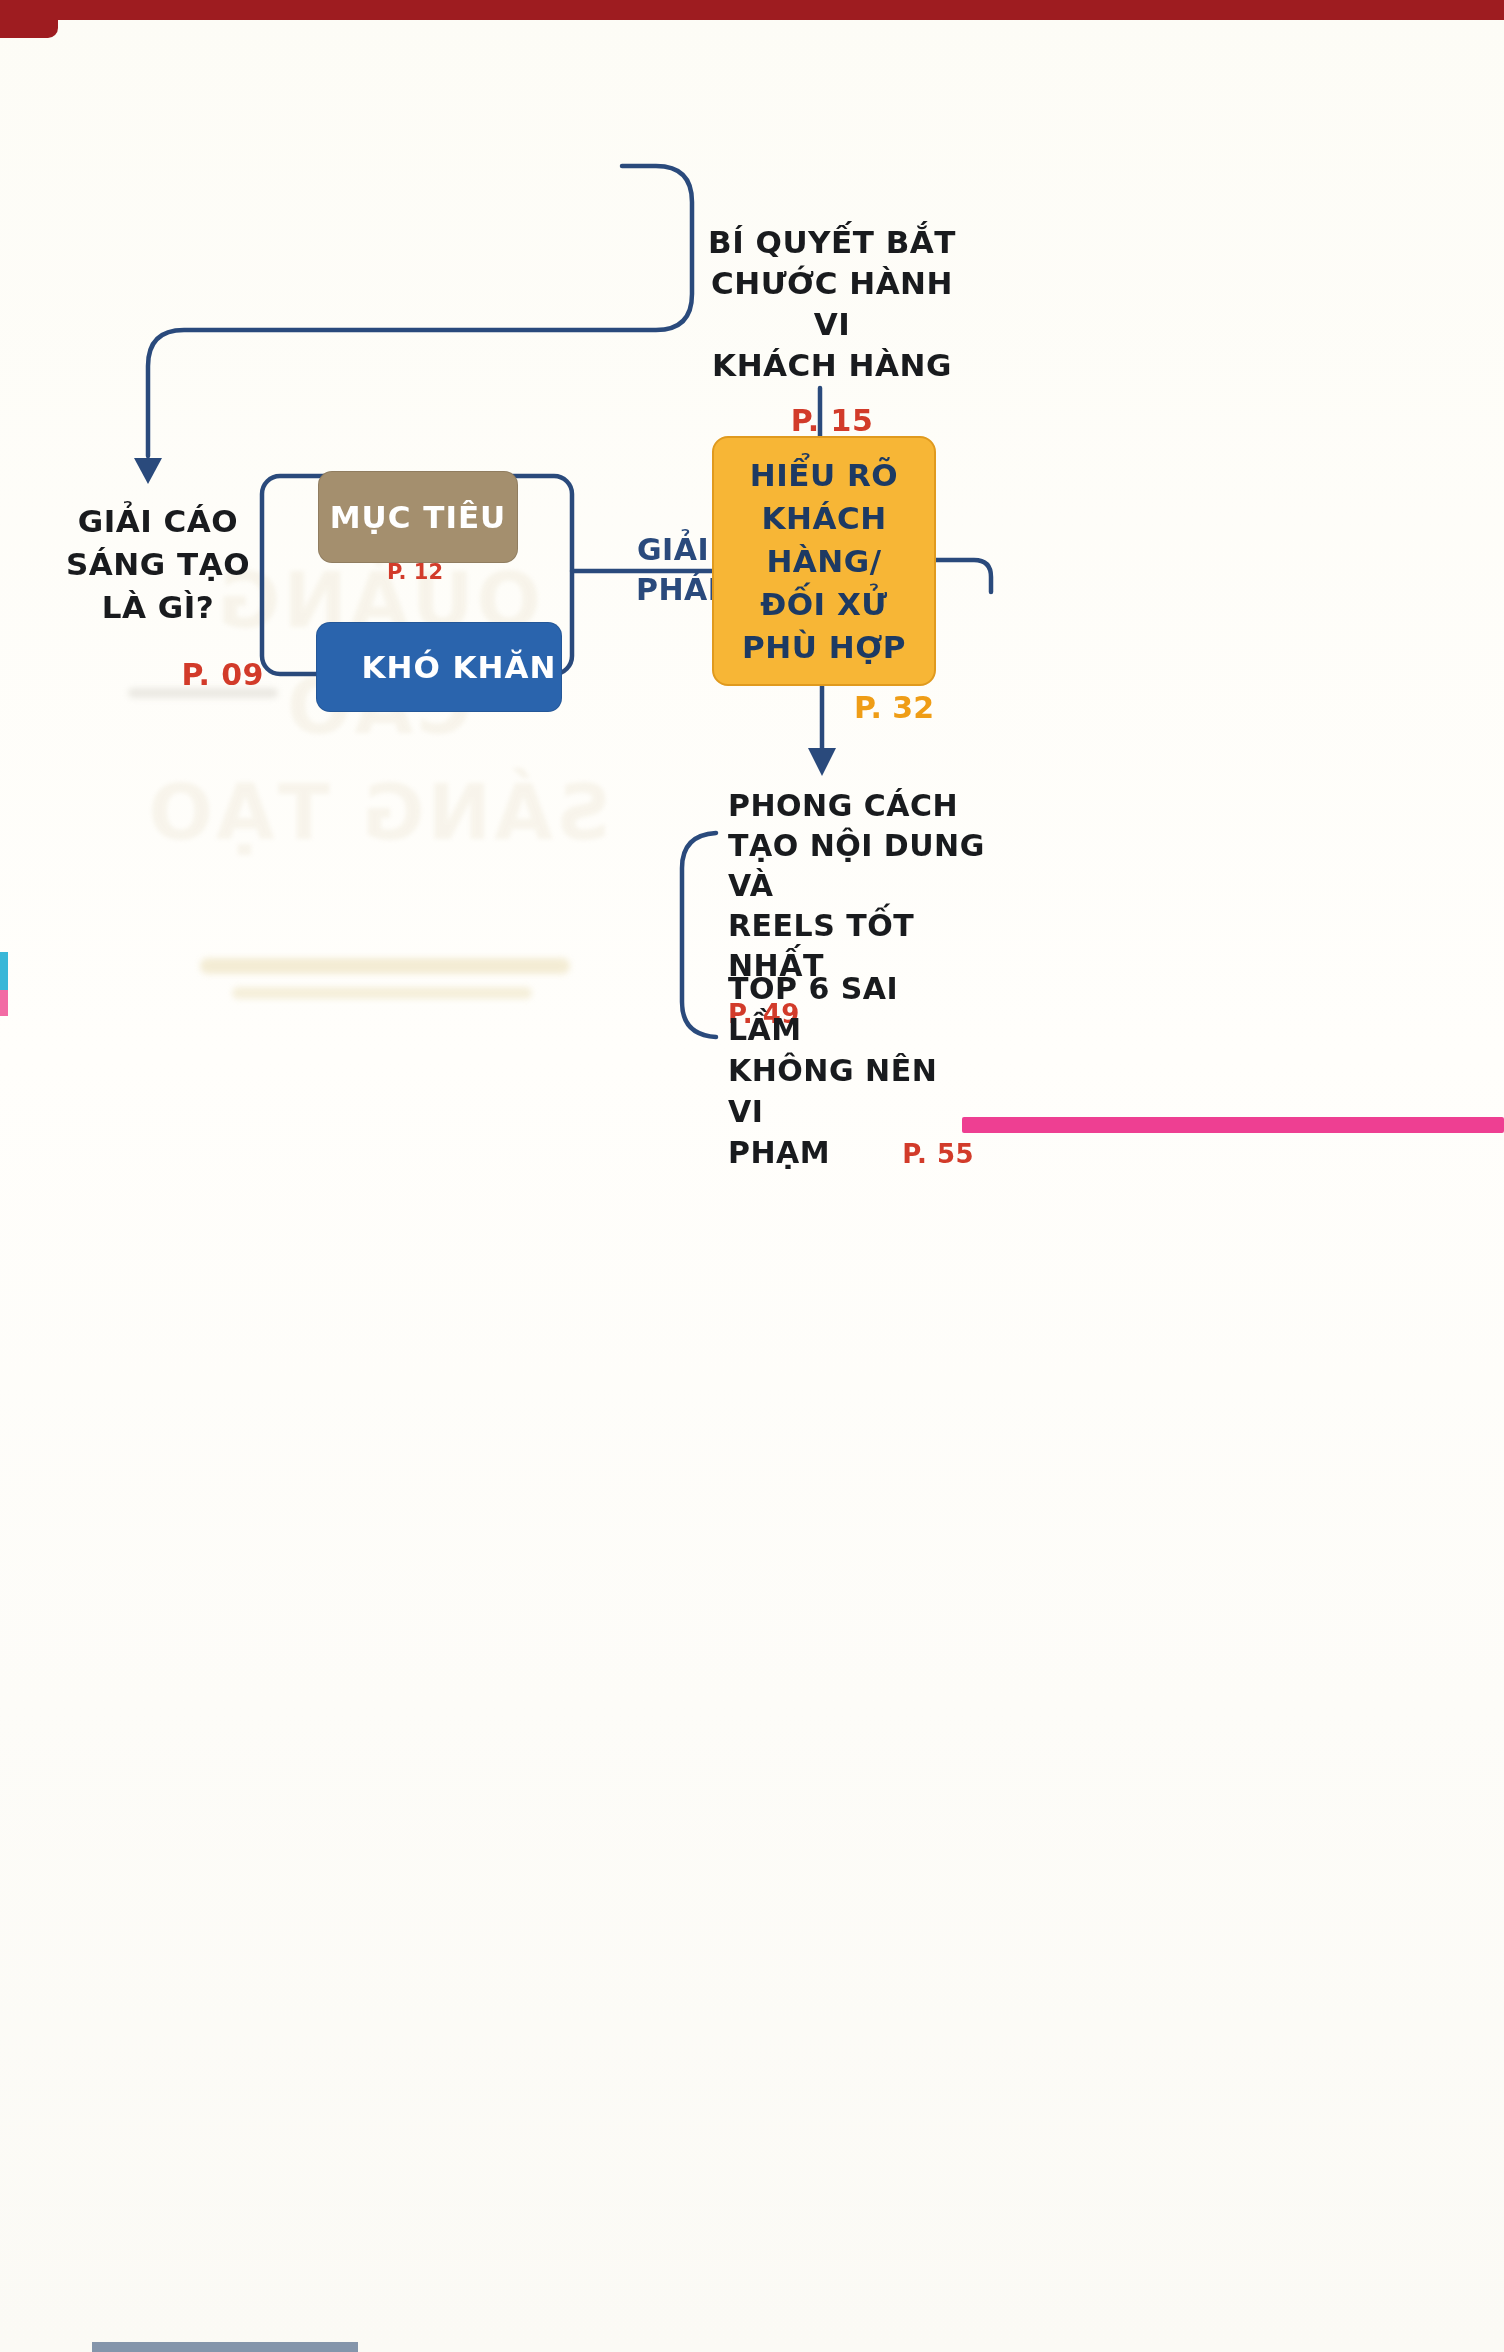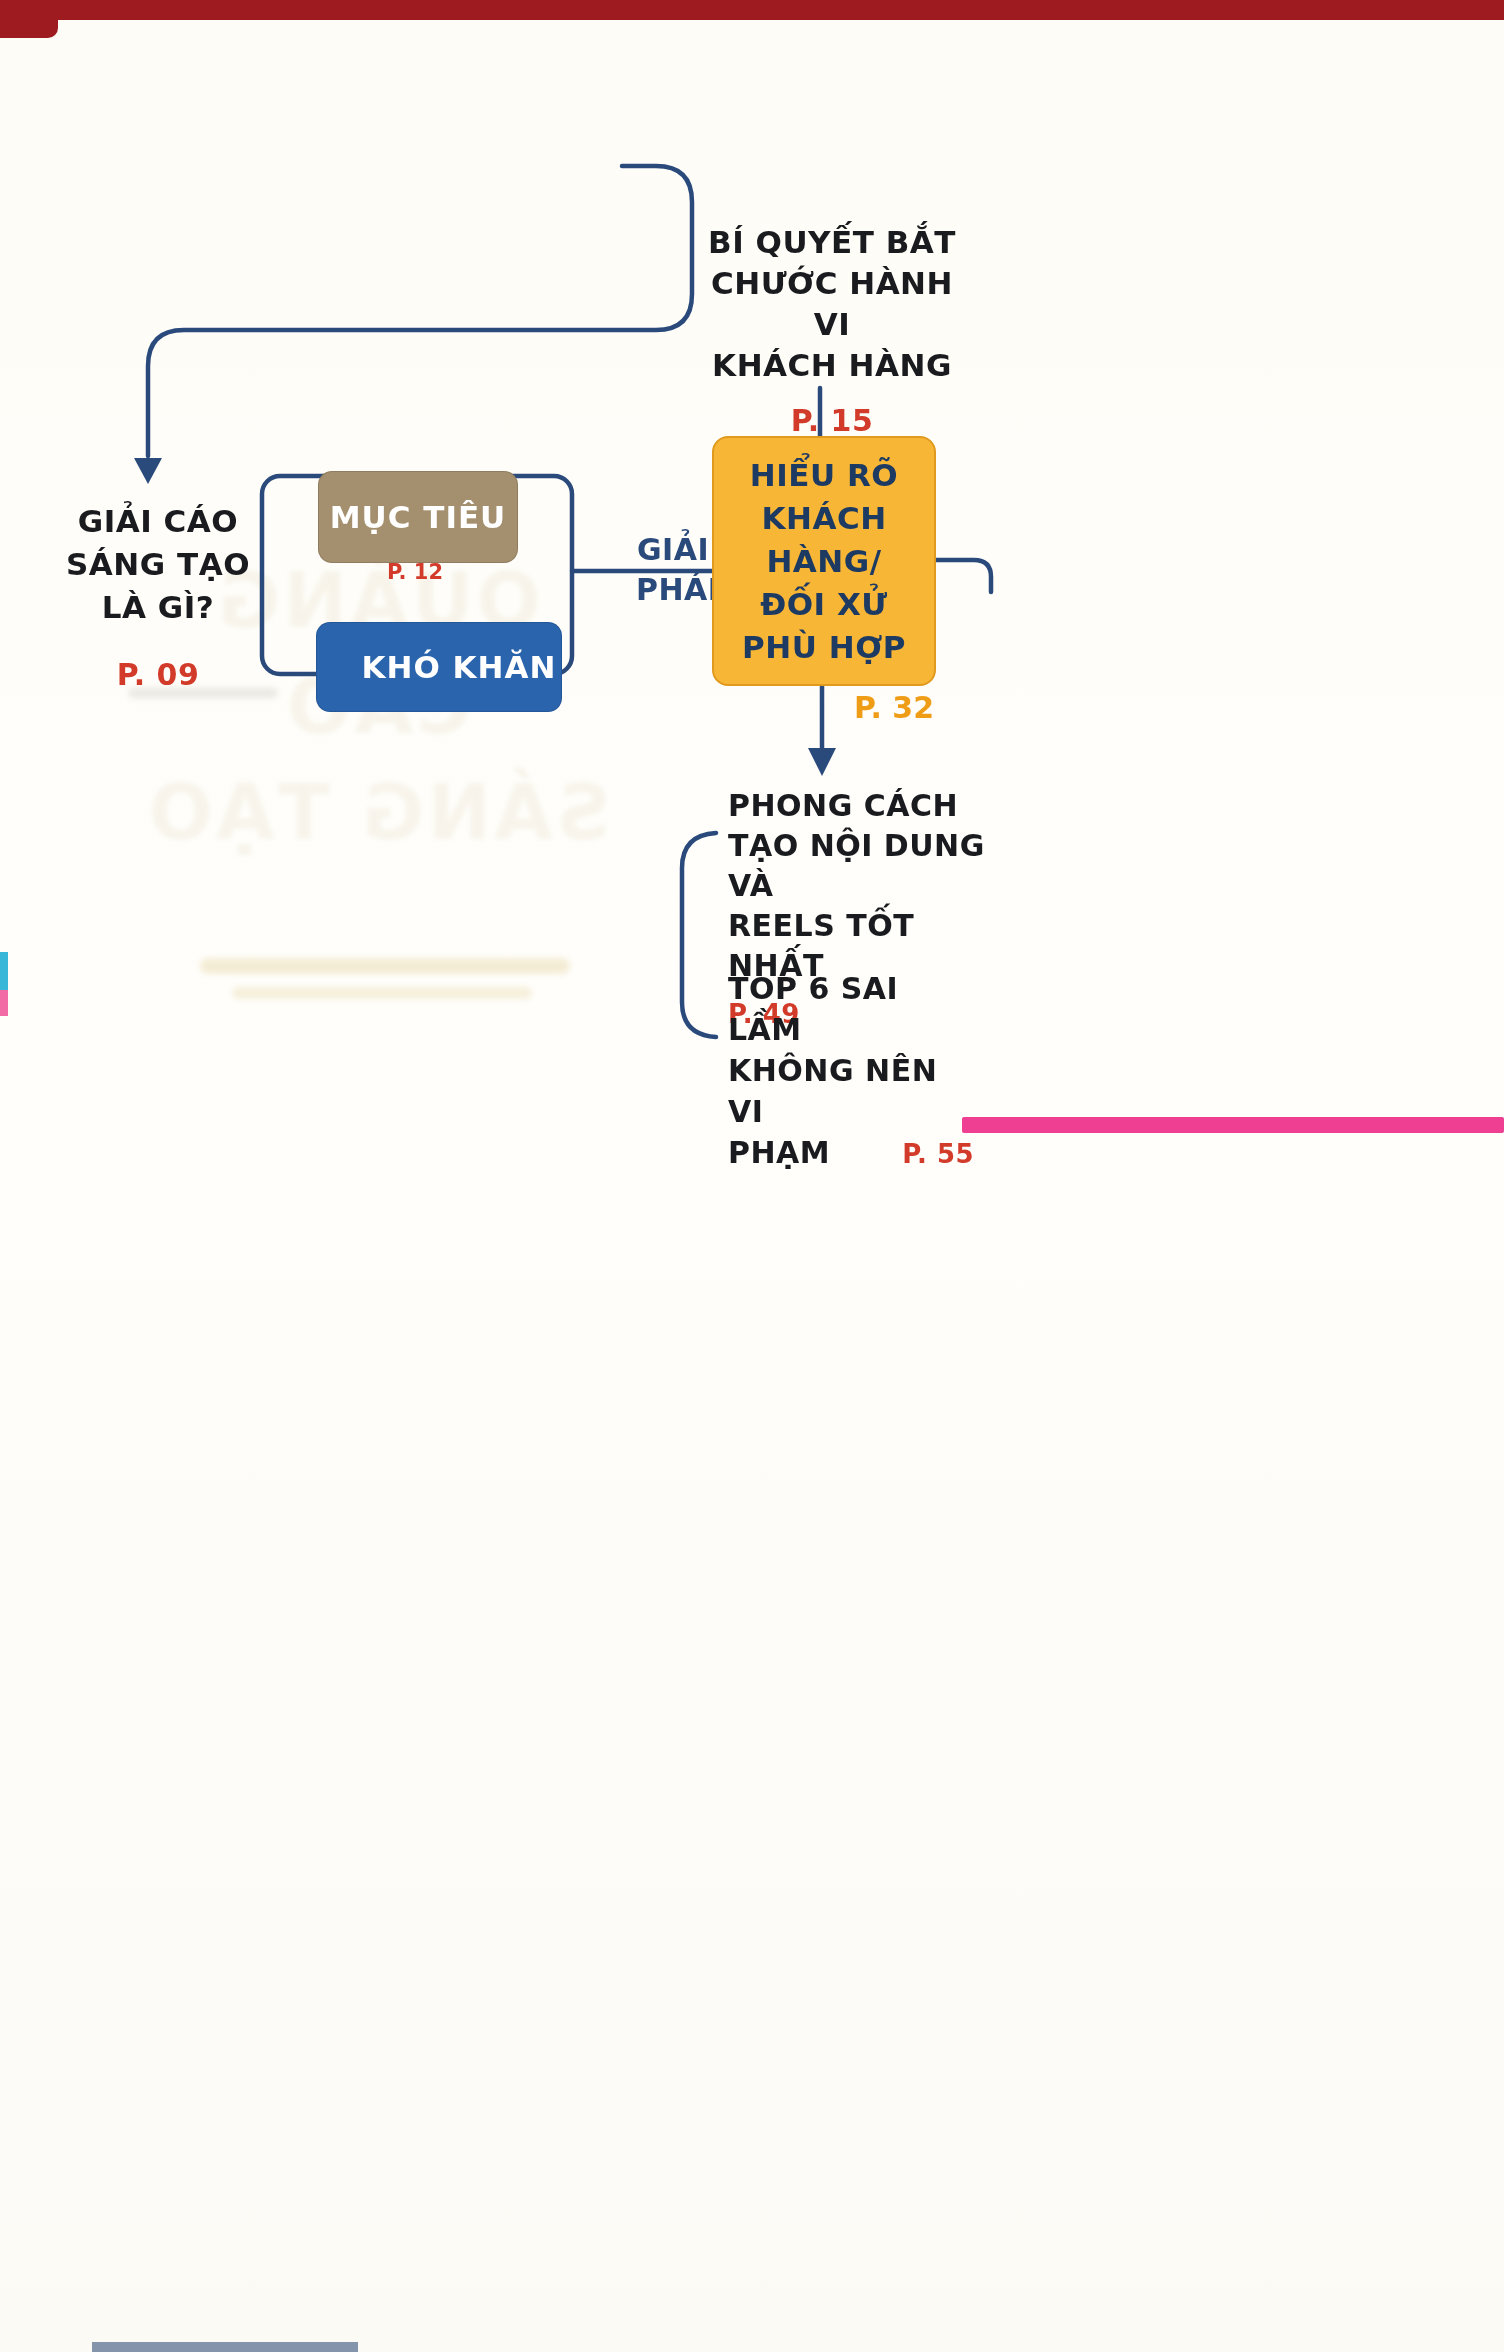--- a/index.html
+++ b/index.html
@@ -35,21 +35,21 @@
   .arrowhead{fill:var(--line-navy);stroke:none;}
 
   
   .node{position:absolute;font-weight:bold;z-index:2;letter-spacing:.5px;}
   .ln{display:block;}
   .pref{display:block;margin-top:20px;color:var(--accent-red);}
 
   #title{left:128px;top:106px;width:560px;font-size:54px;line-height:76px;letter-spacing:1.5px;color:var(--ink);}
 
   #node-what-is{left:52px;top:500px;width:212px;text-align:center;font-size:31px;line-height:43px;}
-  #node-what-is .pref{margin-top:24px;font-size:30px;}
+  #node-what-is .pref{margin-top:24px;font-size:30px;text-align:right;}
 
   #node-secret{left:708px;top:222px;width:248px;text-align:center;font-size:31px;line-height:41px;}
   #node-secret .pref{margin-top:14px;font-size:30px;}
 
   #box-goal{
     left:318px;top:444px;width:198px;height:90px;
     background:var(--box-tan);border-radius:14px;border:1px solid rgba(0,0,0,.12);
     display:flex;align-items:center;justify-content:center;
     color:var(--box-text-light);font-size:31px;font-weight:bold;z-index:3;letter-spacing:1px;margin-top:27px;
   }

